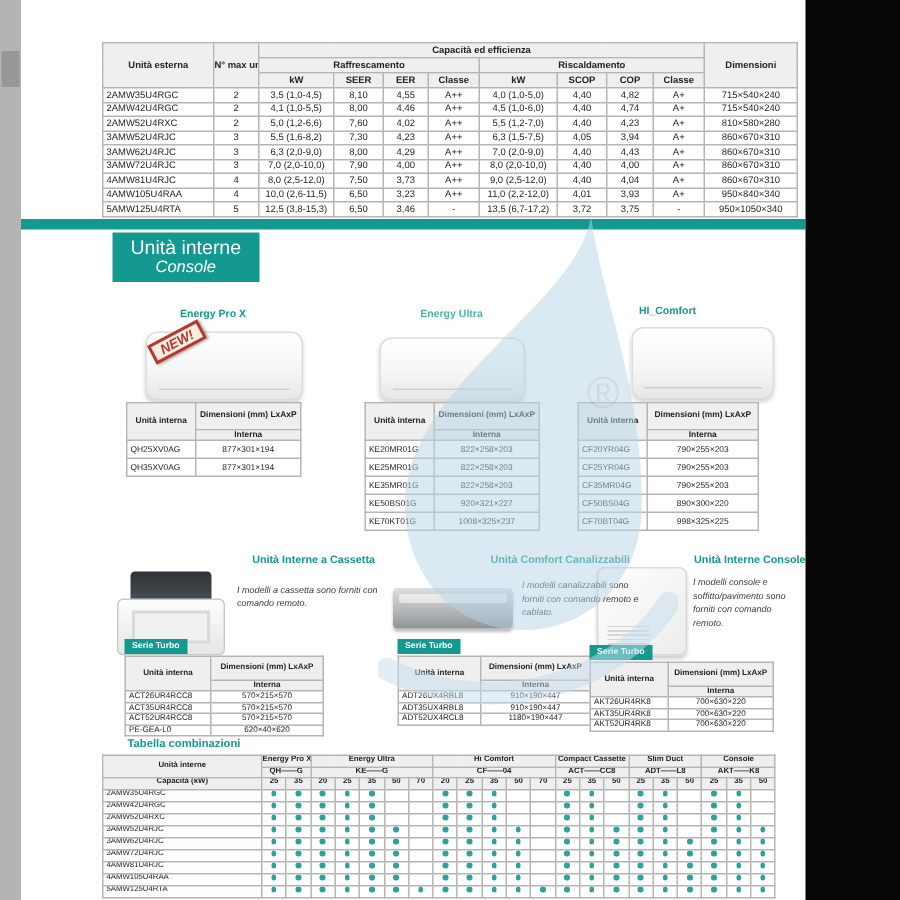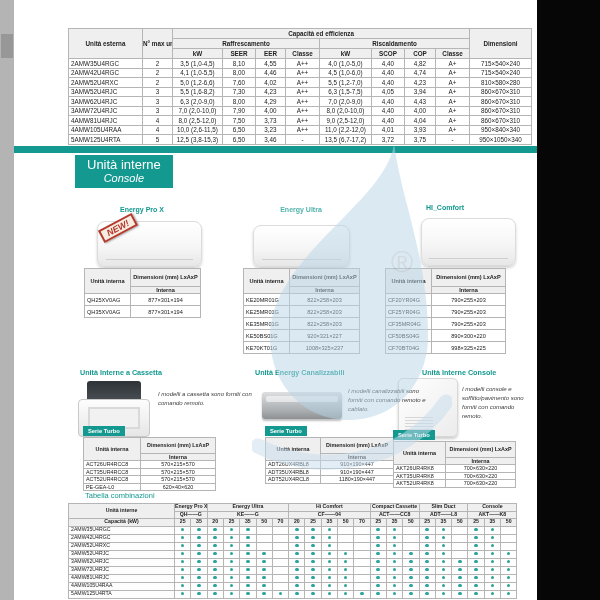--- a/index.html
+++ b/index.html
@@ -31,25 +31,25 @@
   .small thead tr:nth-child(2) th{height:6px;}
   .small td{height:11px;}
   .small td.cm{text-align:left;padding-left:2px;}
   .serie{font-size:5.4px;}
   .serie thead tr:first-child th{height:15px;white-space:normal;}
   .serie thead tr:nth-child(2) th{height:6px;}
   .serie td{height:6.5px;}
   .serie td.cm{text-align:left;padding-left:2px;}
 
   .prod-title{position:absolute;font-weight:bold;color:var(--teal,#13998f);font-size:7px;text-align:center;z-index:2;}
-  .sec-title{position:absolute;font-weight:bold;color:var(--teal,#13998f);font-size:7.2px;text-align:left;z-index:2;}
+  .sec-title{position:absolute;font-weight:bold;color:var(--teal,#13998f);font-size:7.2px;text-align:right;z-index:2;}
   .desc{position:absolute;font-style:italic;font-size:6px;color:#3a3a3a;line-height:1.5;z-index:2;}
   .chip{position:absolute;background:var(--teal,#13998f);color:#fff;font-size:5.8px;font-weight:bold;
         padding:1.5px 5px 2px;z-index:2;}
-  .combo-title{position:absolute;left:85px;top:491px;font-weight:normal;color:var(--teal,#13998f);font-size:7.5px;z-index:2;}
+  .combo-title{position:absolute;left:85px;top:491px;font-weight:bold;color:var(--teal,#13998f);font-size:7.5px;z-index:2;}
 
   .combos{left:68px;top:503px;width:448px;font-size:5.2px;}
   .combos th,.combos td{border:1px solid #6e6e6e;}
   .combos th{background:#f7f7f7;height:6.5px;}
   .combos td{height:7px;}
   .combos td.cm{text-align:left;padding-left:2px;background:#fdfdfd;}
   .dot{display:inline-block;width:3.6px;height:3.6px;border-radius:50%;background:var(--dot,#2aa49b);vertical-align:middle;}
 
   .ac-wall{position:absolute;background:linear-gradient(180deg,#ffffff 0%,#f6f6f6 55%,#e7e7e7 100%);
            border:1px solid #dcdcdc;border-radius:8px;box-shadow:0 2px 3px rgba(0,0,0,.18);z-index:1;}
@@ -360,21 +360,21 @@
           <td>890×300×220</td>
         </tr>
         <tr>
           <td class="cm">CF70BT04G</td>
           <td>998×325×225</td>
         </tr>
       </tbody>
   </table>
 
   <div class="sec-title" style="left:80px;top:368px;width:170px">Unità Interne a Cassetta</div>
-  <div class="sec-title" style="left:255px;top:368px;width:165px">Unità Energy Canalizzabili</div>
+  <div class="sec-title" style="left:255px;top:368px;width:165px">Unità Comfort Canalizzabili</div>
   <div class="sec-title" style="left:422px;top:368px;width:115px">Unità Interne Console</div>
 
   <div class="img-cassette">
     <div class="cass-top"></div>
     <div class="cass-panel">
       <div class="cass-vent"></div>
     </div>
   </div>
   <div class="img-duct"></div>
   <div class="img-console"></div>

